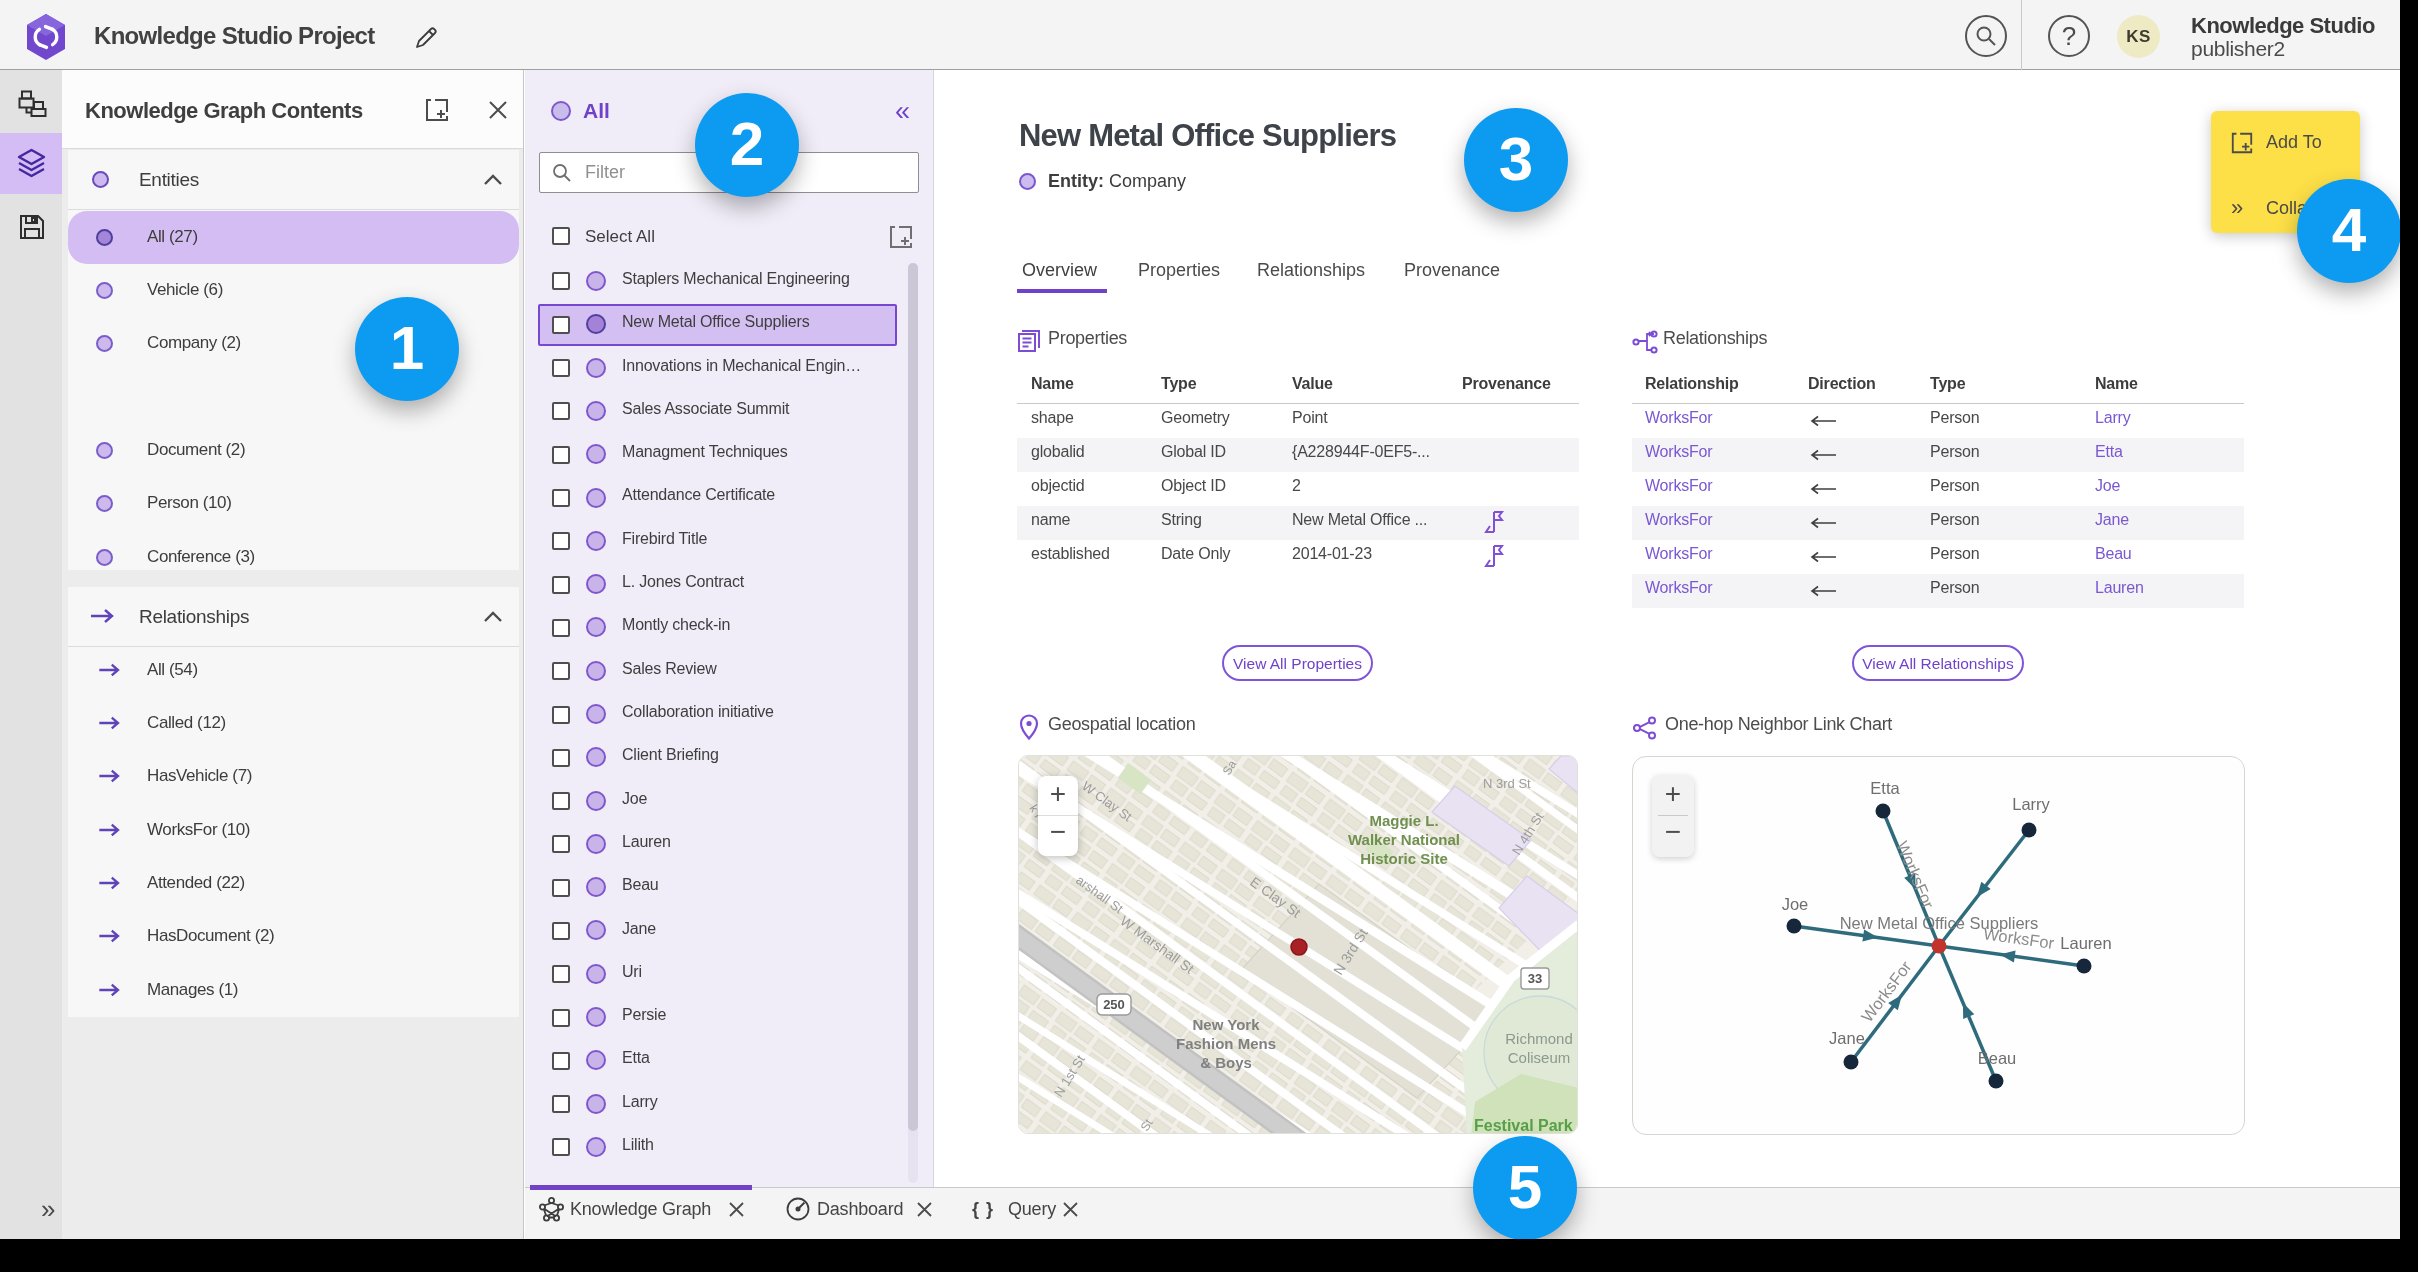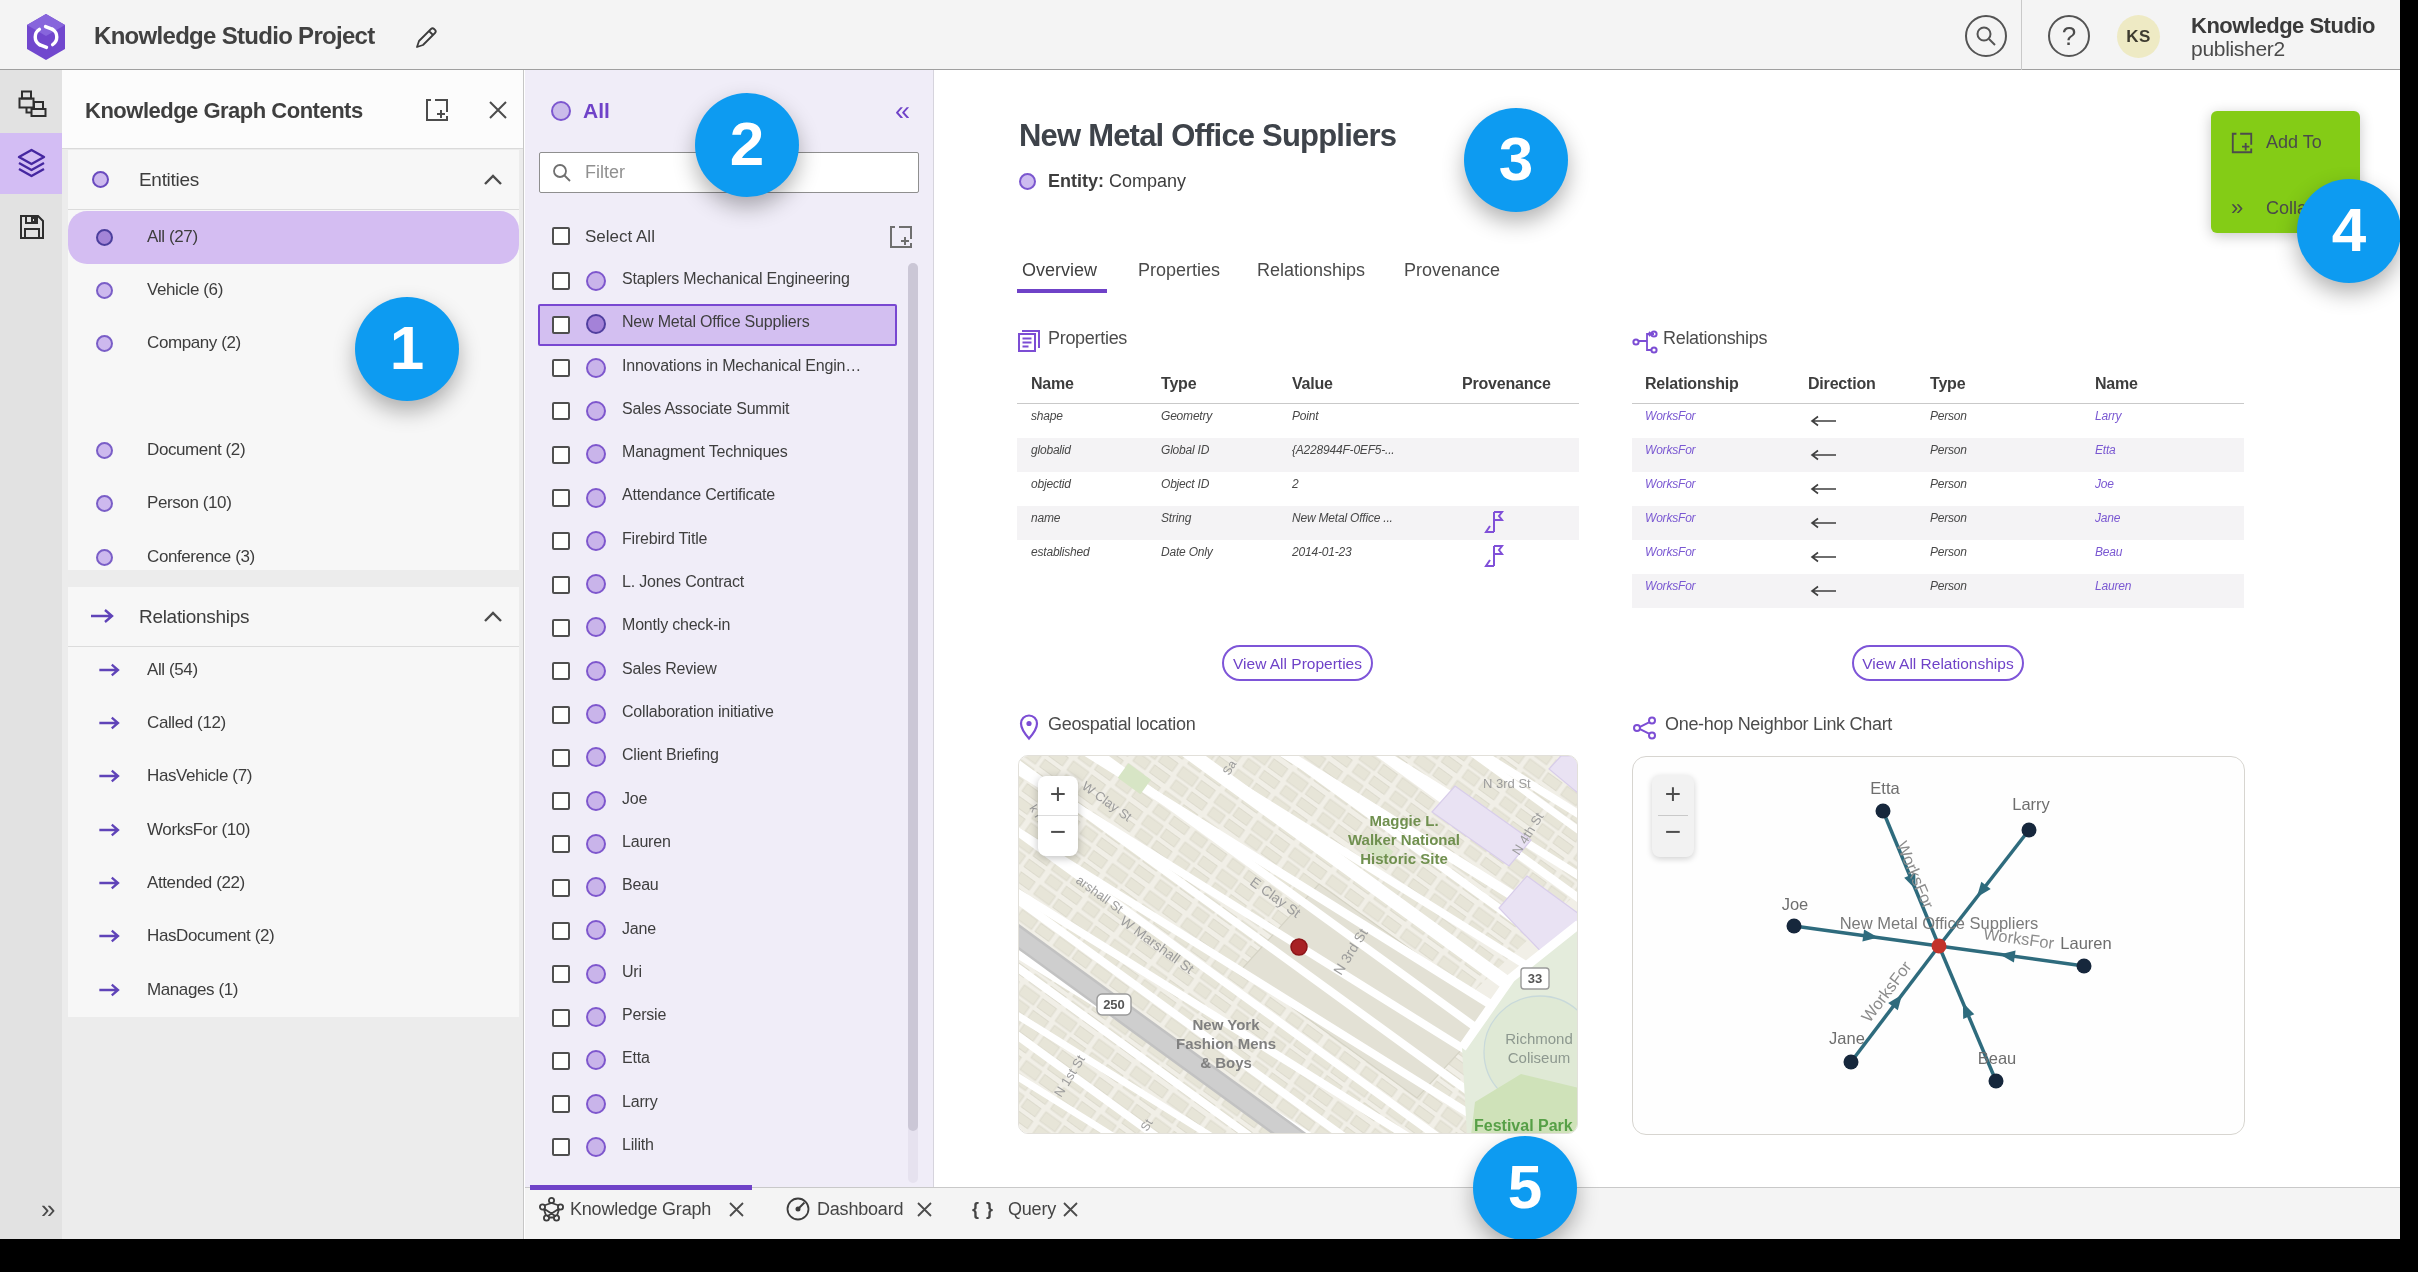--- a/index.html
+++ b/index.html
@@ -29,31 +29,31 @@
 .ecirc { position:absolute; border-radius:50%; }
 
 #p2 { left:525px; top:70px; width:409px; height:1117px; background:#f0edf8; border-right:1px solid #d6d4dd; }
 #p2 .itm-t { position:absolute; left:97px; font-size:16px; color:#3e3e3e; letter-spacing:-0.2px; }
 .cbx { position:absolute; left:27px; width:18px; height:18px; border:2px solid #4f4f4f; border-radius:2px; background:#fff; }
 .icirc { position:absolute; left:61px; width:20px; height:20px; border-radius:50%; background:#c9b4ea; border:2px solid #7e57cd; }
 
 #main { left:934px; top:70px; width:1466px; height:1117px; background:#fff; }
 .sec-t { position:absolute; font-size:18px; color:#4c4c4c; letter-spacing:-0.3px; }
 .th { position:absolute; font-size:16px; font-weight:bold; color:#3d3d3d; letter-spacing:-0.2px; }
-.td { position:absolute; font-size:12px; color:#484848; letter-spacing:-0.2px;font-style:italic; }
+.td { position:absolute; font-size:16px; color:#484848; letter-spacing:-0.2px; }
 .td.pur { color:#7a58d2; }
 .stripe { position:absolute; background:#f4f3f5; }
 .pill { position:absolute; height:36px; border:2px solid #7e55d8; border-radius:19px; color:#6f42c8; font-size:15.5px; text-align:center; background:#fff; white-space:nowrap; }
 
 #bbar { left:525px; top:1187px; width:1875px; height:52px; background:#f4f4f4; border-top:1px solid #c9c9c9; }
 .tab-t { position:absolute; top:1199px; font-size:18px; color:#454545; letter-spacing:-0.2px; }
 
 .badge { position:absolute; width:104px; height:104px; border-radius:50%; background:#0d9bf1; color:#fff; font-size:62px; font-weight:bold; text-align:center; line-height:102px; box-shadow:0 10px 22px rgba(0,0,0,0.30); }
 
-#fmenu { left:2211px; top:111px; width:149px; height:122px; background:#84cc16; border-radius:6px; box-shadow:0 3px 14px rgba(0,0,0,0.22); }
+#fmenu { left:2211px; top:111px; width:149px; height:122px; background:#fde047; border-radius:6px; box-shadow:0 3px 14px rgba(0,0,0,0.22); }
 svg { position:absolute; overflow:visible; }
 </style>
 </head>
 <body>
 <div id="stage">
 <div id="content">
 
   <div class="abs" id="hdr"></div>
   <svg class="abs" style="left:27px; top:14px;" width="38" height="46" viewBox="0 0 38 46">
     <polygon points="19,0 38,11 38,35 19,46 0,35 0,11" fill="#7147ce"></polygon>

